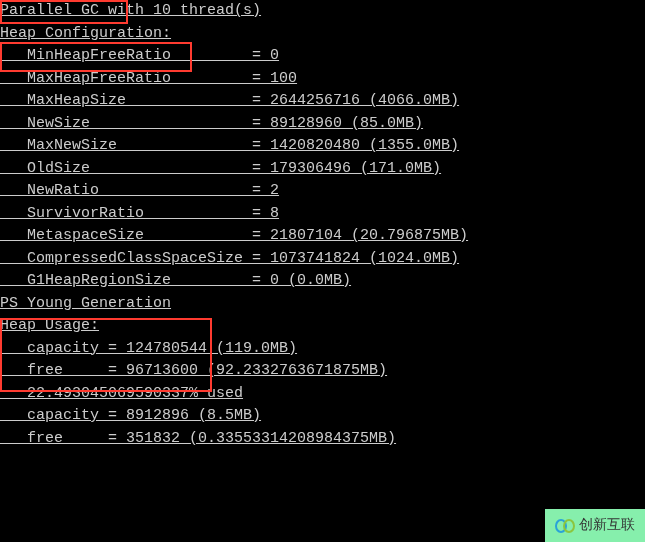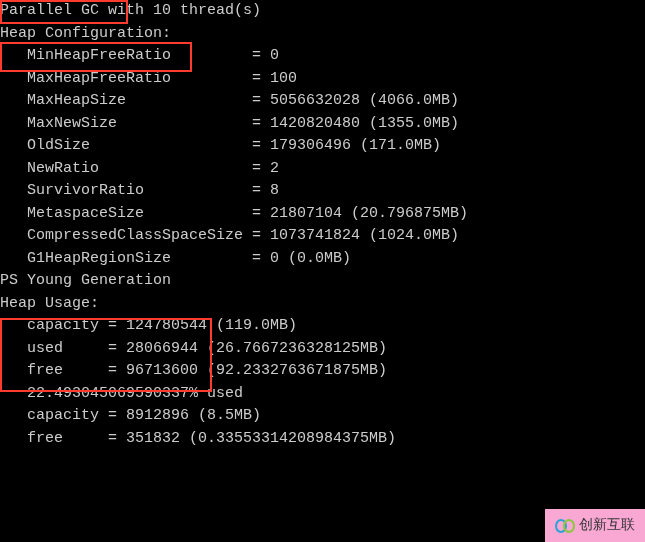--- a/index.html
+++ b/index.html
@@ -7,34 +7,34 @@
       background: #000;
       color: #ccc;
       font-family: "Courier New", Consolas, monospace;
       font-size: 15px;
       line-height: 1.5;
       width: 645px;
       height: 542px;
       overflow: hidden;
       position: relative;
     }
-    .line { white-space: pre; }
+    .line { white-space: pre; text-decoration: underline; }
     .hl {
       border: 2px solid #ff3b30;
       position: absolute;
       pointer-events: none;
     }
     .hl-1 { left: 0px; top: 0px; width: 128px; height: 24px; }
     .hl-2 { left: 0px; top: 42px; width: 192px; height: 30px; }
     .hl-3 { left: 0px; top: 318px; width: 212px; height: 74px; }
     .watermark {
       position: absolute;
       right: 0;
       bottom: 0;
-      background: #f9a8d4;
+      background: #86efac;
       padding: 6px 10px;
       font-size: 14px;
       color: #333;
       display: flex;
       align-items: center;
       gap: 4px;
     }
     .wm-icon {
       display: inline-block;
       width: 20px;
@@ -45,33 +45,33 @@
   </style>
 </head>
 <body>
 
 <div class="terminal">
   <div class="line">Parallel GC with 10 thread(s)</div>
   <div class="line"></div>
   <div class="line">Heap Configuration:</div>
   <div class="line">   MinHeapFreeRatio         = 0</div>
   <div class="line">   MaxHeapFreeRatio         = 100</div>
-  <div class="line">   MaxHeapSize              = 5056632028 (4066.0MB)</div>
+  <div class="line">   MaxHeapSize              = 2644256716 (4066.0MB)</div>
+  <div class="line">   NewSize                  = 89128960 (85.0MB)</div>
   <div class="line">   MaxNewSize               = 1420820480 (1355.0MB)</div>
   <div class="line">   OldSize                  = 179306496 (171.0MB)</div>
   <div class="line">   NewRatio                 = 2</div>
   <div class="line">   SurvivorRatio            = 8</div>
   <div class="line">   MetaspaceSize            = 21807104 (20.796875MB)</div>
   <div class="line">   CompressedClassSpaceSize = 1073741824 (1024.0MB)</div>
   <div class="line">   G1HeapRegionSize         = 0 (0.0MB)</div>
   <div class="line"></div>
   <div class="line">PS Young Generation</div>
   <div class="line">Heap Usage:</div>
   <div class="line">   capacity = 124780544 (119.0MB)</div>
-  <div class="line">   used     = 28066944 (26.7667236328125MB)</div>
   <div class="line">   free     = 96713600 (92.2332763671875MB)</div>
   <div class="line">   22.493045069590337% used</div>
   <div class="line">   capacity = 8912896 (8.5MB)</div>
   <div class="line">   free     = 351832 (0.33553314208984375MB)</div>
 </div>
 
 <div class="hl hl-1"></div>
 <div class="hl hl-2"></div>
 <div class="hl hl-3"></div>
 

